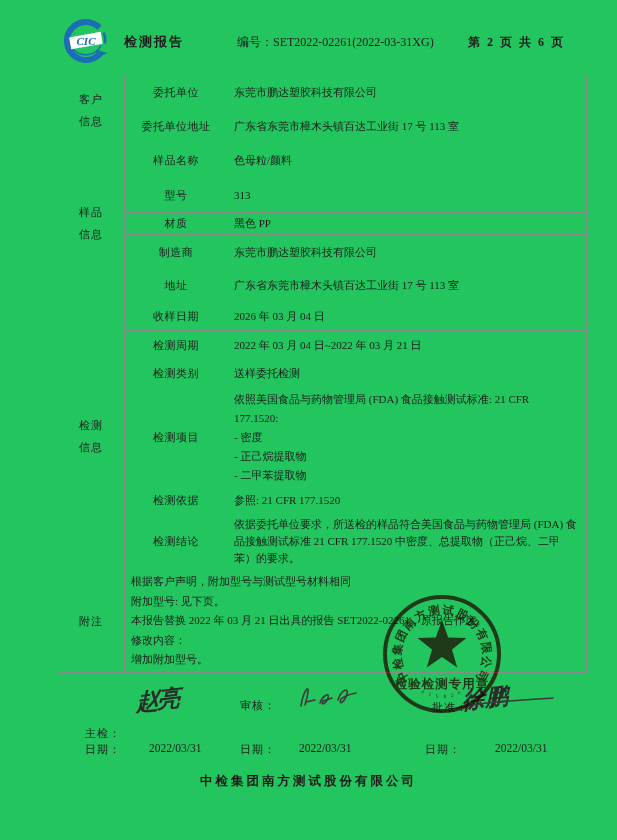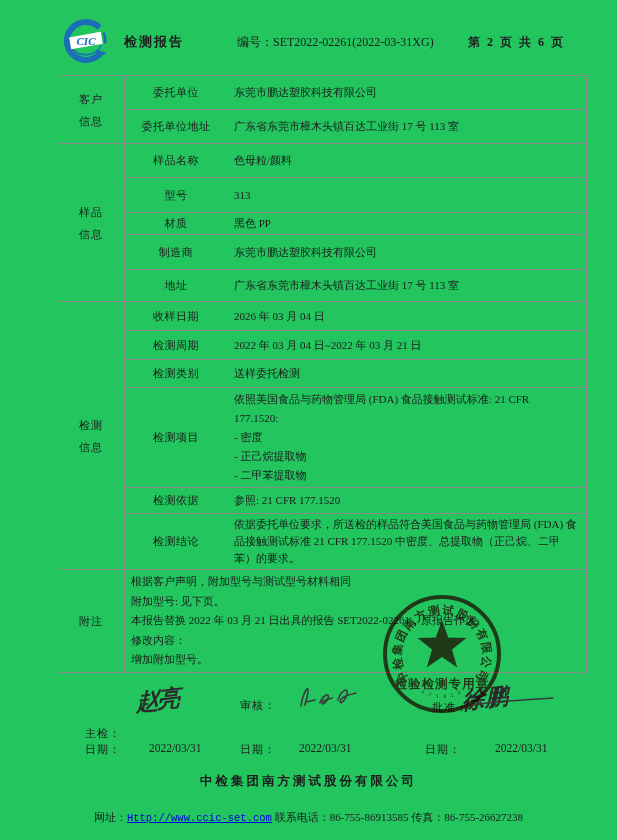--- a/index.html
+++ b/index.html
@@ -183,15 +183,14 @@
     <text font-size="11.5" font-weight="bold" fill="#e23b2e" letter-spacing="1.5" font-family="Liberation Serif, serif">
       <textPath href="#stampArcTop" startOffset="50%" text-anchor="middle">中检集团南方测试股份有限公司</textPath>
     </text>
     <text x="71" y="102" text-anchor="middle" font-size="12.5" font-weight="bold" fill="#e23b2e" letter-spacing="1" font-family="Liberation Serif, serif">检验检测专用章</text>
     <text font-size="5" fill="#e23b2e" letter-spacing="2" font-family="Liberation Serif, serif">
       <textPath href="#stampArcBottom" startOffset="50%" text-anchor="middle">3 4 2 5 8 2 0 7</textPath>
     </text>
   </svg>
 
   <div class="ft ft-company">中检集团南方测试股份有限公司</div>
-  <div class="ft ft-line2"><span>网址：</span><a href="#" class="ft-link">Http://www.ccic-set.com</a><span> 联系电话：86-755-86913585 传真：86-755-26627238</span></div>
 
 </div>
 
 </body></html>

